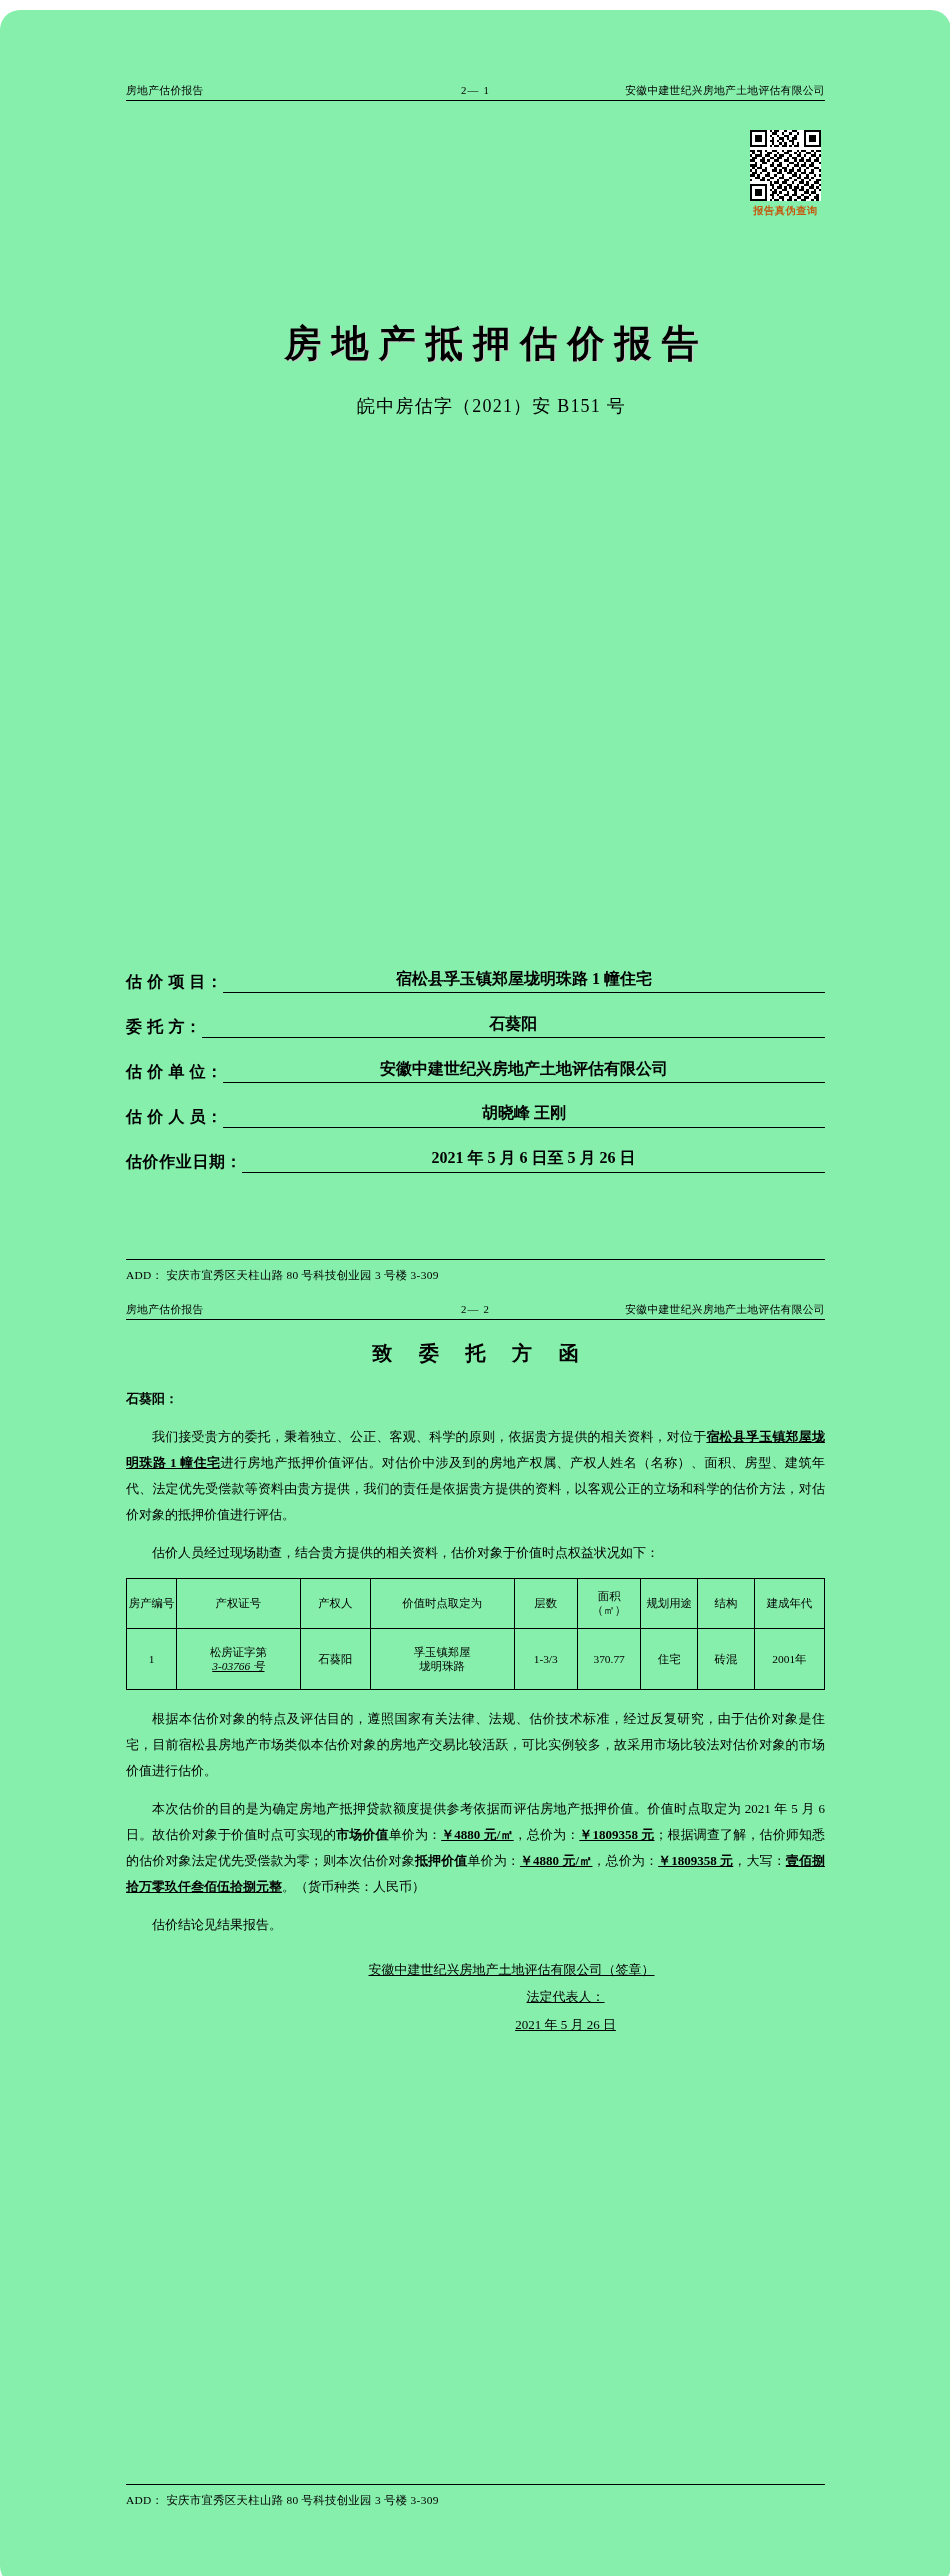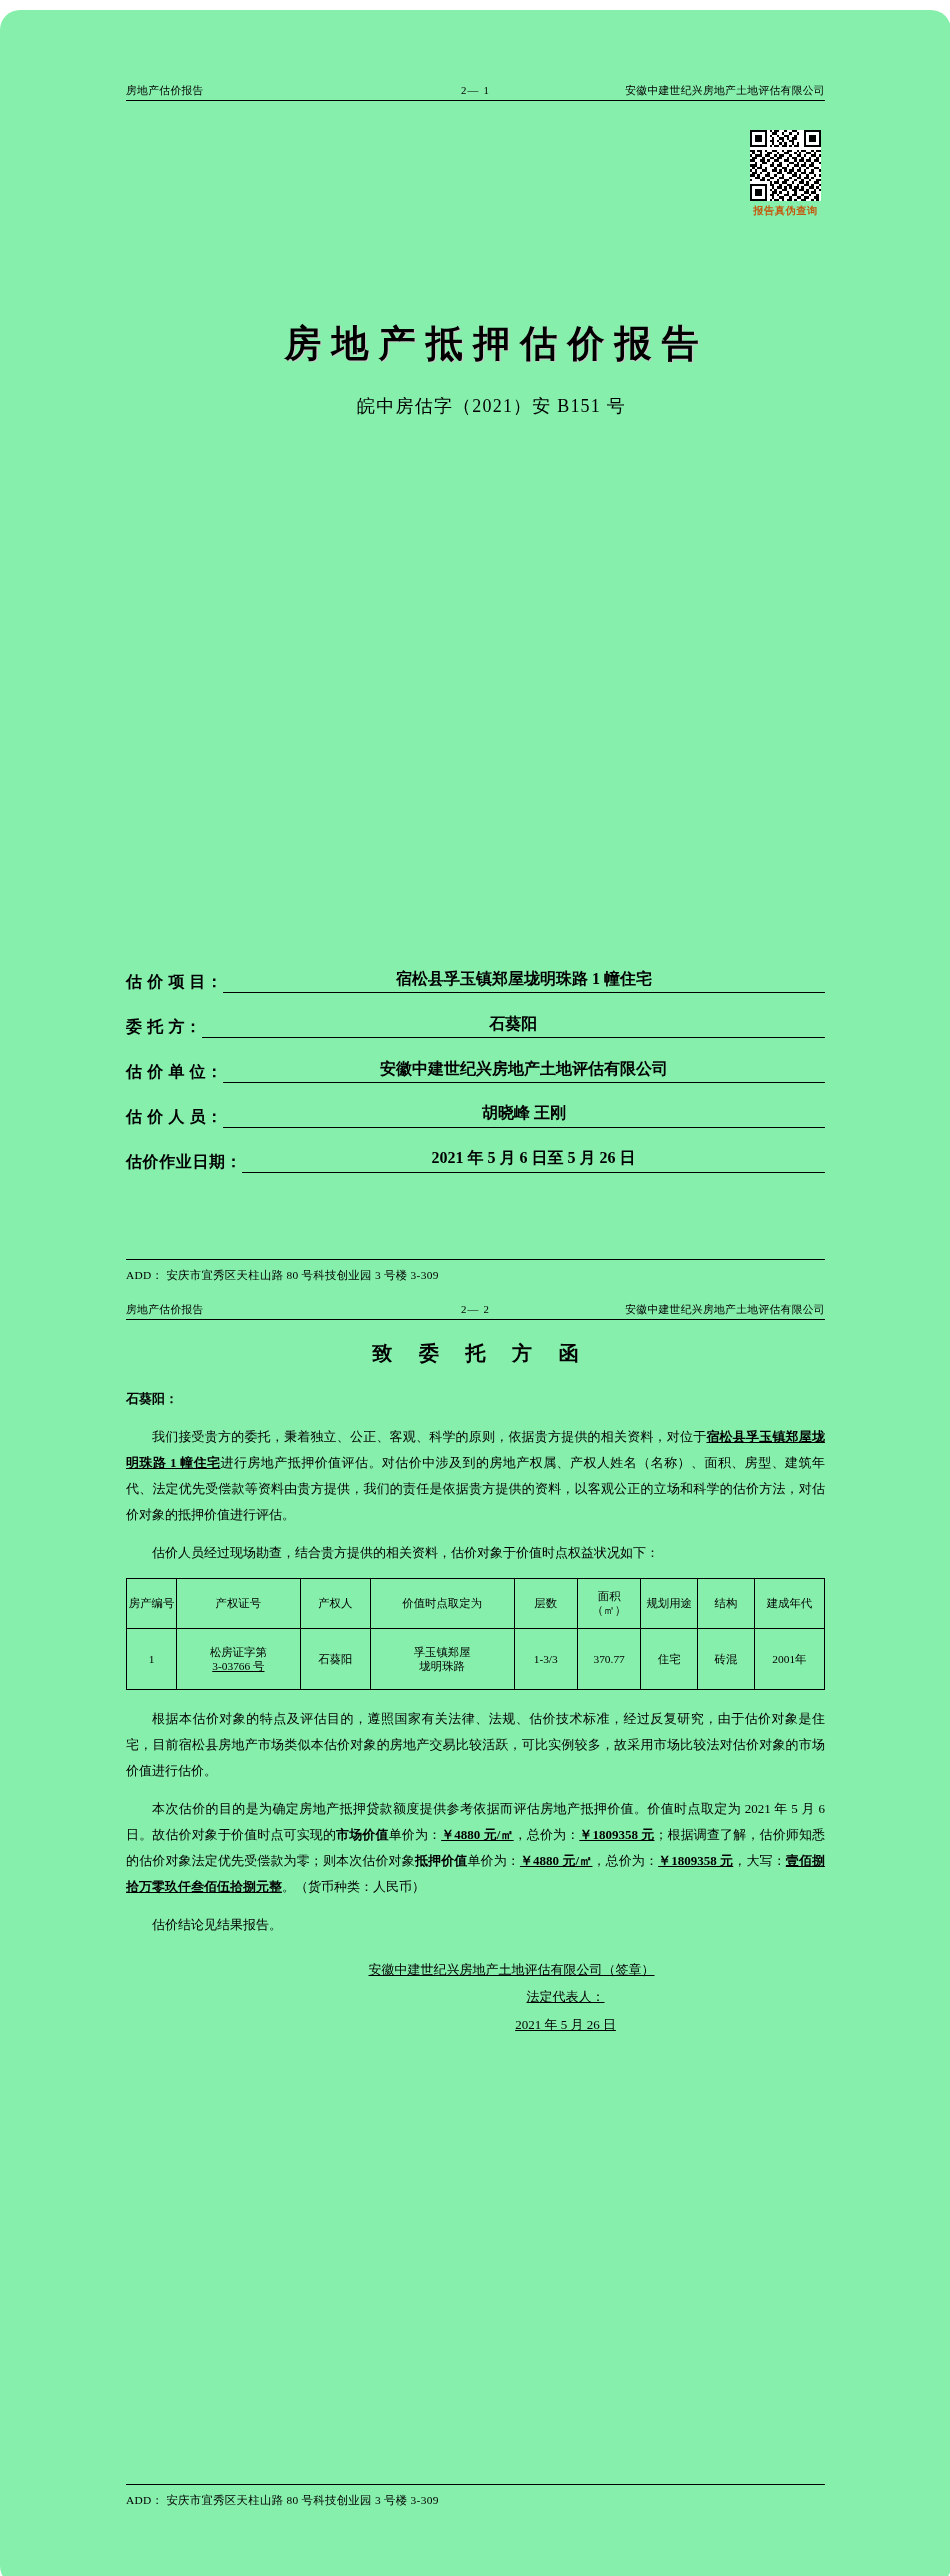--- a/index.html
+++ b/index.html
@@ -127,21 +127,21 @@
     margin-bottom: 15.6px;
   }
   p.body-text {
     font-size: 13px;
     line-height: 2.0;
     text-align: justify;
     text-justify: inter-ideograph;
     margin: 0 0 12px 0;
     text-indent: 2em;
   }
-  .u    { text-decoration: underline; }
+  .u    { text-decoration: underline; font-style: italic; }
   .b    { font-weight: bold; }
   .bu   { font-weight: bold; text-decoration: underline; }
 
   
   table.prop-table {
     border-collapse: collapse;
     width: 100%;
     margin: 8.4px 0 15.6px 0;
     font-size: 11.4px;
     table-layout: fixed;

